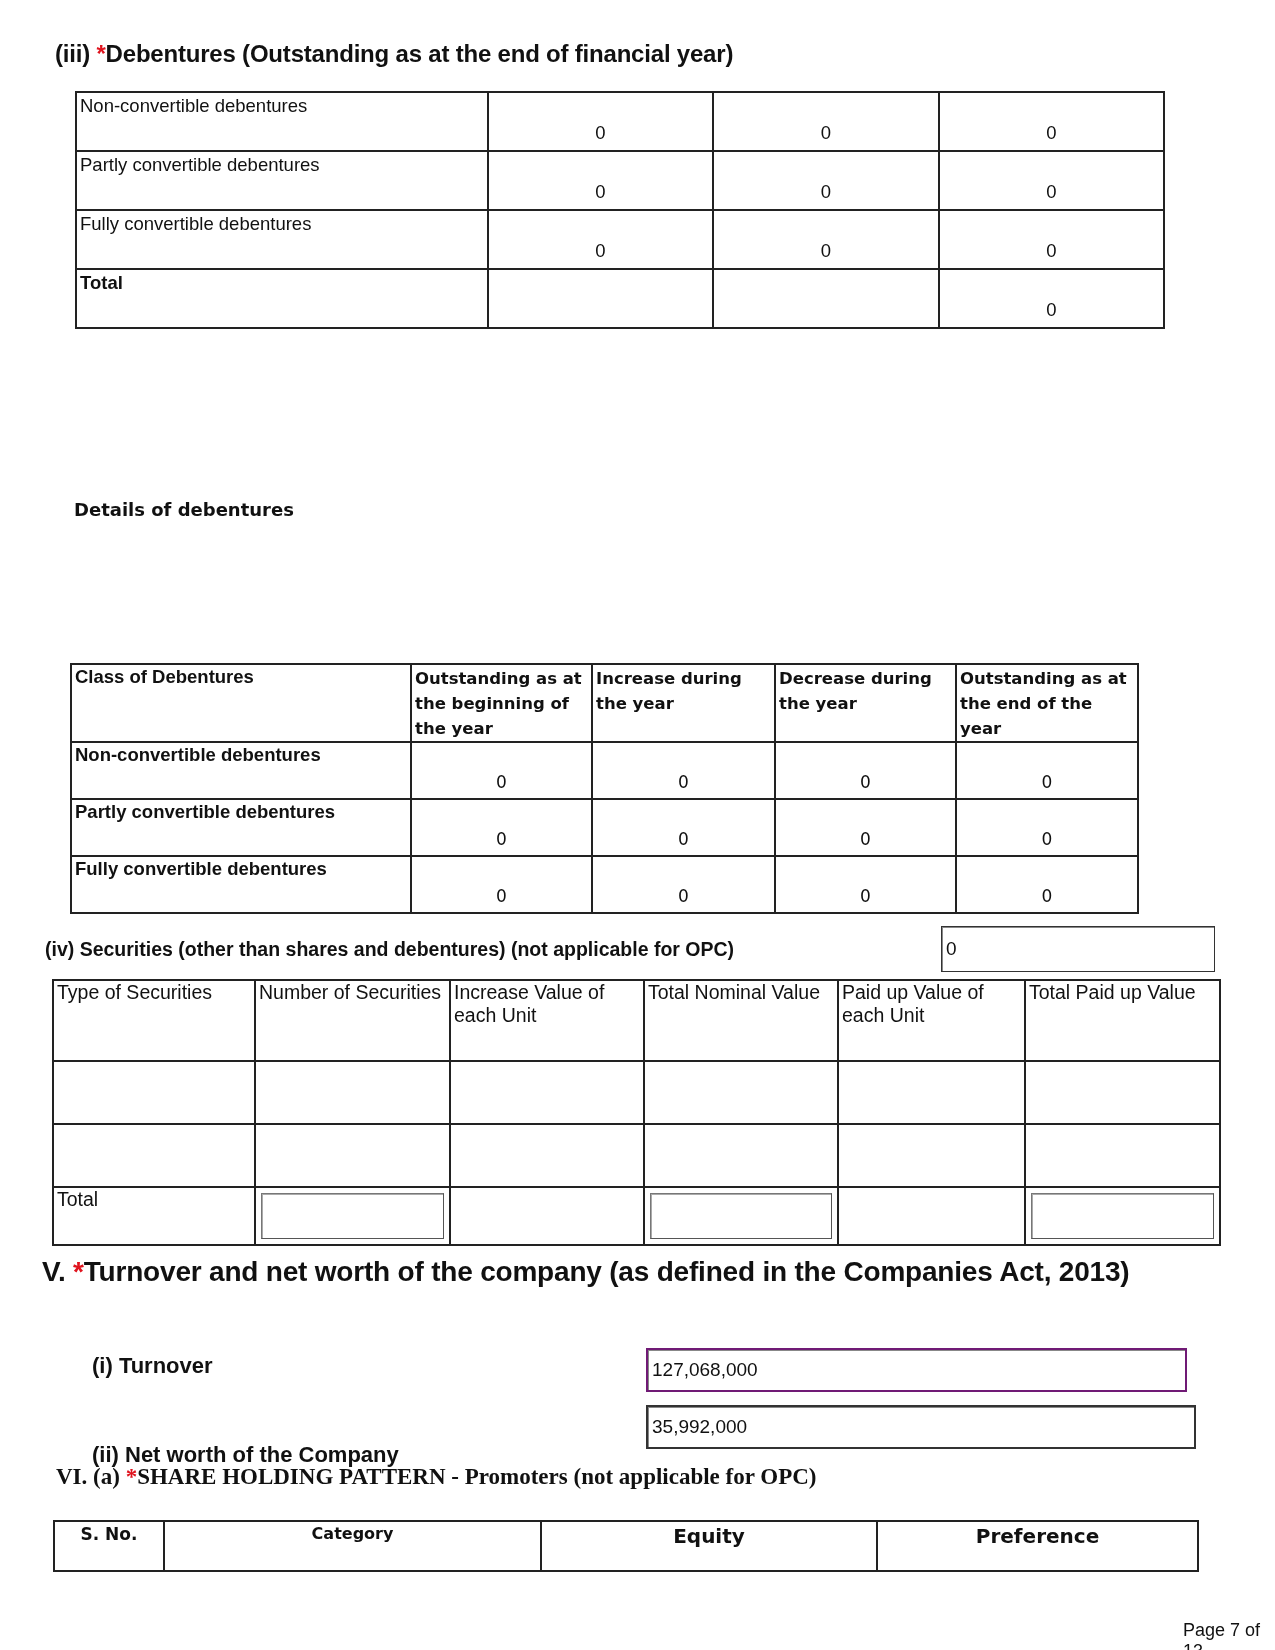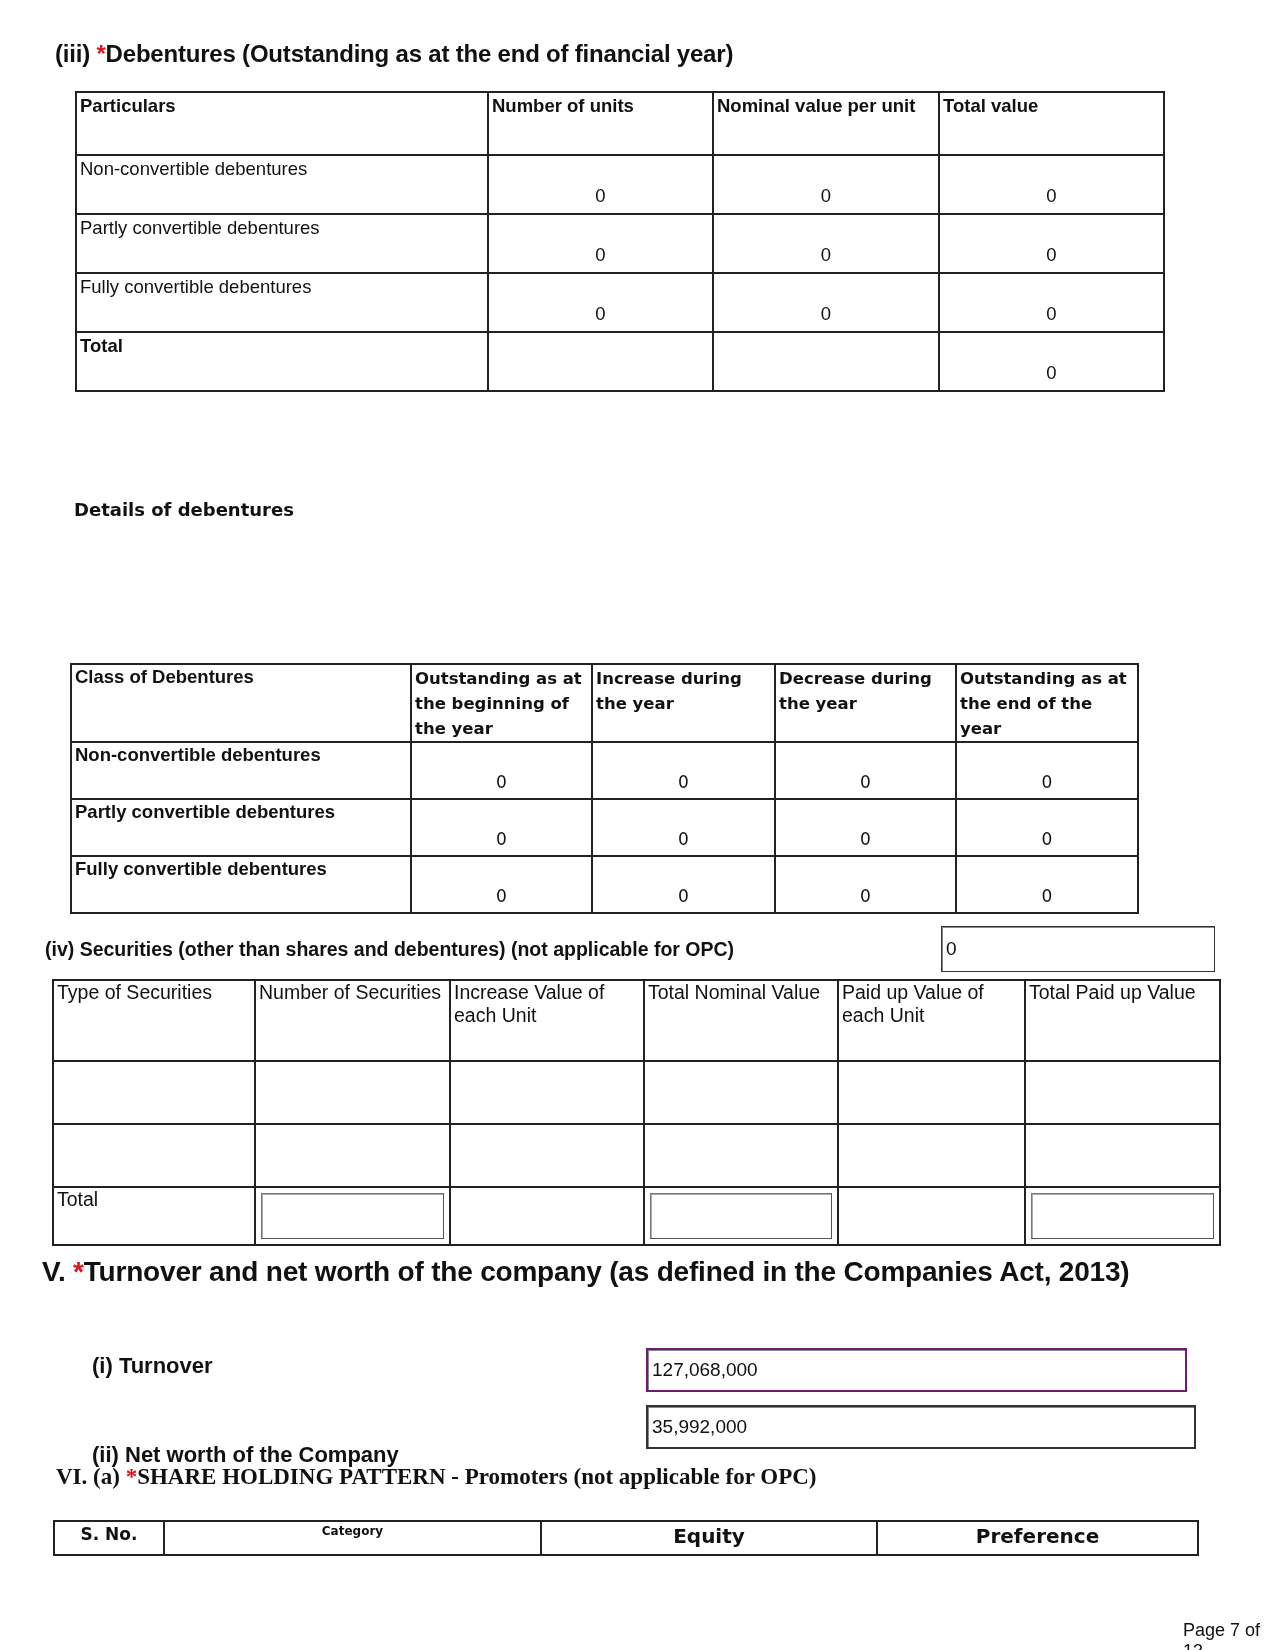--- a/index.html
+++ b/index.html
@@ -37,47 +37,41 @@
   #t3 tr.total td { height: 58px; position: relative; }
   .inbox { position: absolute; left: 5px; top: 5px; right: 5px; bottom: 5px; border: 1.5px solid #555; border-top-color: #777; border-left-color: #777; box-shadow: inset 1px 1px 0 #aaa; background: #fff; }
   .h-v { left: 42px; top: 1256px; font-size: 28px; font-weight: bold; white-space: nowrap; letter-spacing: -0.2px; }
   .lbl-i { left: 92px; top: 1353px; font-size: 22px; font-weight: bold; }
   .lbl-ii { left: 92px; top: 1410px; font-size: 22px; font-weight: bold; margin-top: 32px; }
   #turnover-box { left: 646px; top: 1348px; width: 541px; height: 44px; border: 2px solid #701a75; }
   #networth-box { left: 646px; top: 1405px; width: 550px; height: 44px; border: 2px solid #333; }
   .h-vi { left: 56px; top: 1464px; font-family: "Liberation Serif", serif; font-size: 23px; font-weight: bold; white-space: nowrap; }
   
   #t4 { left: 53px; top: 1520px; width: 1144px; }
-  #t4 td { height: 34px; font-family: "DejaVu Sans", sans-serif; font-weight: bold; text-align: center; font-size: 19px; padding-top: 2px; }
+  #t4 td { height: 50px; font-family: "DejaVu Sans", sans-serif; font-weight: bold; text-align: center; font-size: 19px; padding-top: 2px; }
   #t4 td.sno { font-size: 17px; }
-  #t4 td.cat { font-size: 12px; }
+  #t4 td.cat { font-size: 16px; }
   #t4 td.eq, #t4 td.pref { font-size: 20px; }
   .page-num { left: 1135px; top: 1620px; font-size: 18px; margin-left: 48px; }
 </style>
 </head>
 <body>
 
 <div class="abs h-iii">
   <span>(iii) </span><span class="req">*</span><span>Debentures (Outstanding as at the end of financial year)</span>
 </div>
 
 <table class="grid" id="t1">
   <colgroup>
       <col style="width:412px">
       <col style="width:225px">
       <col style="width:226px">
       <col style="width:225px">
     </colgroup>
   <tbody>
-      <tr class="hdr">
-    <td>Particulars</td>
-    <td>Number of units</td>
-    <td>Nominal value per unit</td>
-    <td>Total value</td>
-  </tr>
   <tr class="row">
     <td class="lbl">Non-convertible debentures</td>
     <td class="num">0</td>
     <td class="num">0</td>
     <td class="num">0</td>
   </tr>
   <tr class="row">
     <td class="lbl">Partly convertible debentures</td>
     <td class="num">0</td>
     <td class="num">0</td>

